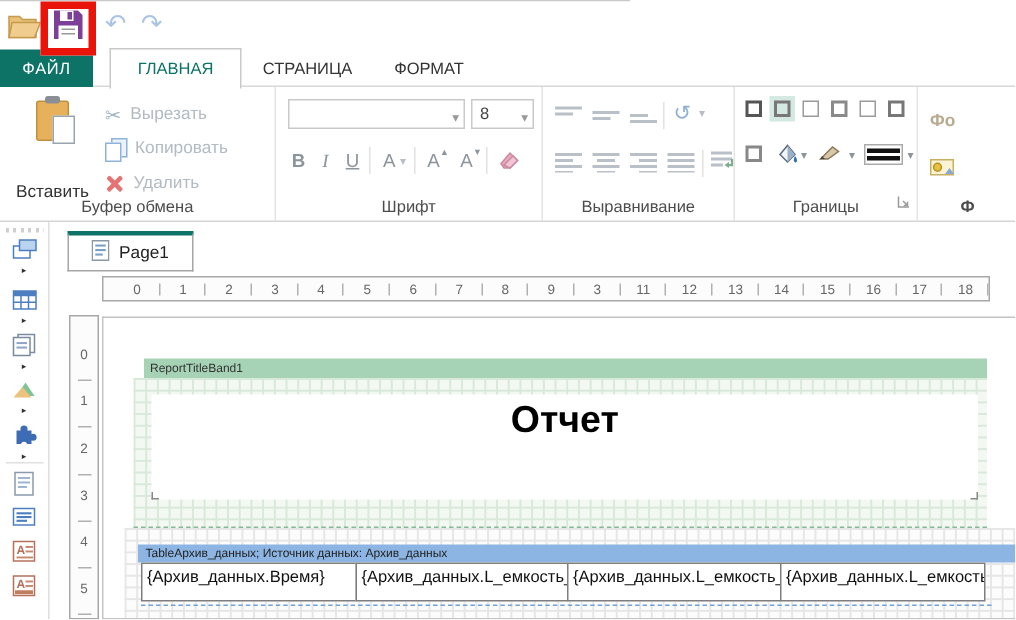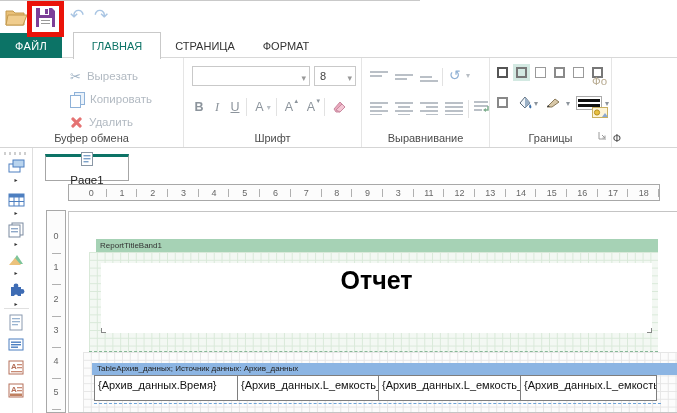--- a/index.html
+++ b/index.html
@@ -24,21 +24,21 @@
   .rtab { position:absolute; top:33px; height:25px; display:flex; align-items:center; justify-content:center; font-size:11px; color:#333; z-index:2; }
   .rtab.active { top:32px; height:27px; background:#fff; border:1px solid #c9c9c9; border-bottom:none; color:#0c7366; z-index:4; }
   .rtab-home { left:73px; width:88px; } .rtab-page { left:161px; width:88px; } .rtab-format { left:249px; width:74px; }
 
   
   .ribbon { position:absolute; left:0; top:58px; width:677px; height:90px; background:#fff; border-bottom:1px solid #d5d5d5; }
   .rgroup { position:absolute; top:0; height:89px; border-right:1px solid #e5e5e5; }
   .rg-label { position:absolute; bottom:3px; left:0; width:100%; text-align:center; font-size:11px; color:#4c4c4c; white-space:nowrap; }
   .g-clip { left:0; width:184px; } .g-font { left:184px; width:178px; }
   .g-align { left:362px; width:128px; } .g-bord { left:490px; width:122px; }
-  .g-right { left:584px; width:66px; border-right:none; }
+  .g-right { left:612px; width:66px; border-right:none;font-weight:bold; }
 
   
   .paste-btn { position:absolute; left:4px; top:4px; width:62px; height:74px; display:flex; flex-direction:column; align-items:center; justify-content:space-between; padding:5px 0 2px; font-size:11.5px; color:#333; cursor:default; }
   .paste-ic { position:relative; width:22px; height:27px; background:#e7b05b; border:1px solid #c08f3e; border-radius:2px; }
   .paste-ic::before { content:""; position:absolute; top:-4px; left:5px; width:10px; height:5px; background:#8a8f96; border-radius:2px; }
   .paste-ic::after { content:""; position:absolute; right:-5px; bottom:-3px; width:13px; height:17px; background:#fff; border:1px solid #9aa4ae; }
   .sbtn { position:absolute; left:70px; height:20px; display:flex; align-items:center; gap:6px; font-size:11.5px; color:#b2bac2; white-space:nowrap; cursor:default; }
   .sbtn-cut { top:8px; } .sbtn-copy { top:31px; } .sbtn-del { top:54px; }
   .ic-scissors { font-size:13px; color:#9fb2c4; line-height:13px; }
   .ic-copy { position:relative; width:14px; height:14px; display:inline-block; }
@@ -92,21 +92,21 @@
   .linebtn { position:absolute; left:86px; top:38px; width:26px; height:14px; border:1px solid #aaa; background-image:linear-gradient(#111,#111),linear-gradient(#111,#111); background-repeat:no-repeat; background-size:22px 3px,22px 3px; background-position:1px 2px,1px 7px; }
   .launcher { position:absolute; right:4px; bottom:3px; }
 
   
   .pr-text { position:absolute; left:8px; top:17px; font-size:11.5px; color:#b7aa90; }
   .pr-icon { position:absolute; left:8px; top:47px; }
 
   
   .ptab { position:absolute; top:154px; height:27px; background:#fff; border:1px solid #a6a6a6; display:flex; align-items:center; justify-content:center; gap:6px; font-size:11.5px; color:#222; cursor:default; }
   .ptab.active { border-top:3px solid #0c7366; }
-  .ptab-page { left:45px; width:84px;flex-direction:column; } .ptab-prev { left:134px; width:204px; }
+  .ptab-page { left:45px; width:84px; } .ptab-prev { left:134px; width:204px; }
 
   
   .ltb { position:absolute; left:0; top:148px; width:33px; height:265px; background:#fff; border-right:1px solid #dedede; z-index:2; }
   .grip { position:absolute; left:4px; top:4px; width:25px; height:3px; background:repeating-linear-gradient(90deg,#cfcfcf 0 2px,transparent 2px 5px); }
   .titem { position:absolute; left:0; width:32px; text-align:center; cursor:default; }
   .subarr { display:block; font-size:6px; color:#333; line-height:5px; }
   .tsep { position:absolute; top:160px; left:4px; width:25px; height:1px; background:#e0e0e0; }
 
   
   .hruler { position:absolute; left:68px; top:184px; width:592px; height:17px; background:#fcfcfc; border:1px solid #a8a8a8; display:flex; padding-left:7px; overflow:hidden; }
@@ -165,20 +165,24 @@
 
   <div class="file-tab">ФАЙЛ</div>
   <div class="tabline"></div>
   <div class="rtab rtab-home active">ГЛАВНАЯ</div>
   <div class="rtab rtab-page">СТРАНИЦА</div>
   <div class="rtab rtab-format">ФОРМАТ</div>
 
   <div class="ribbon">
 
     <div class="rgroup g-clip">
+      <div class="paste-btn">
+        <span class="paste-ic"></span>
+        <span>Вставить</span>
+      </div>
       <div class="sbtn sbtn-cut">
         <span class="ic-scissors">✂</span>
         <span>Вырезать</span>
       </div>
       <div class="sbtn sbtn-del">
         <span class="ic-x"></span>
         <span>Удалить</span>
       </div>
       <div class="sbtn sbtn-copy">
         <span class="ic-copy"></span>

